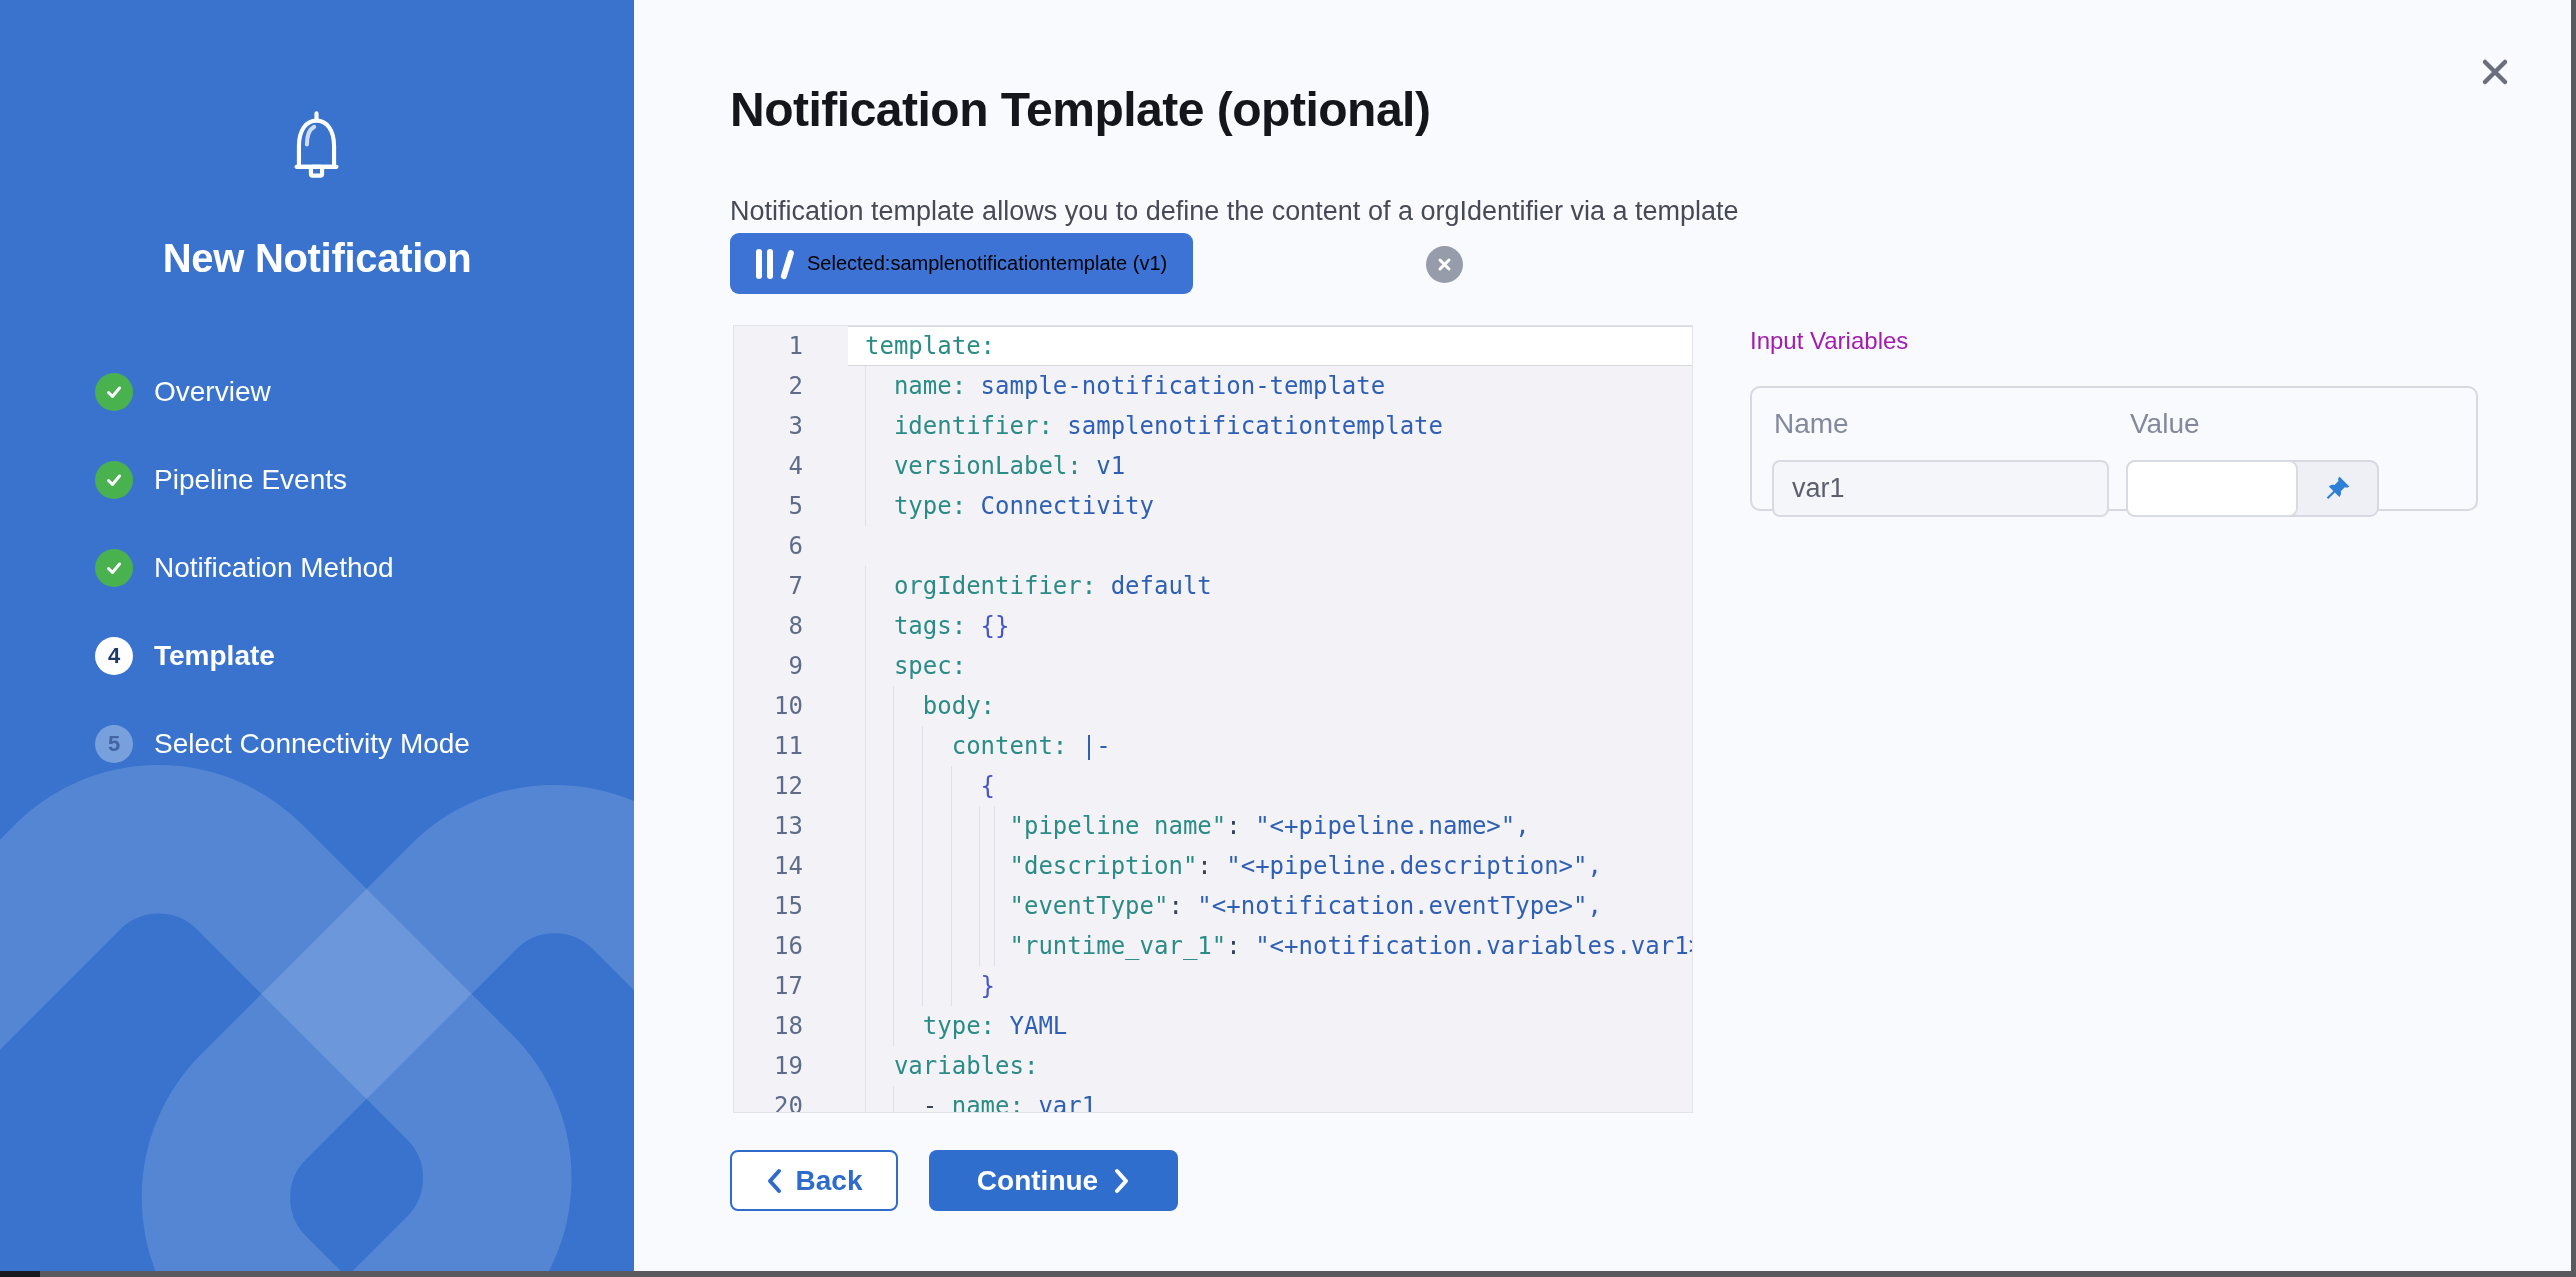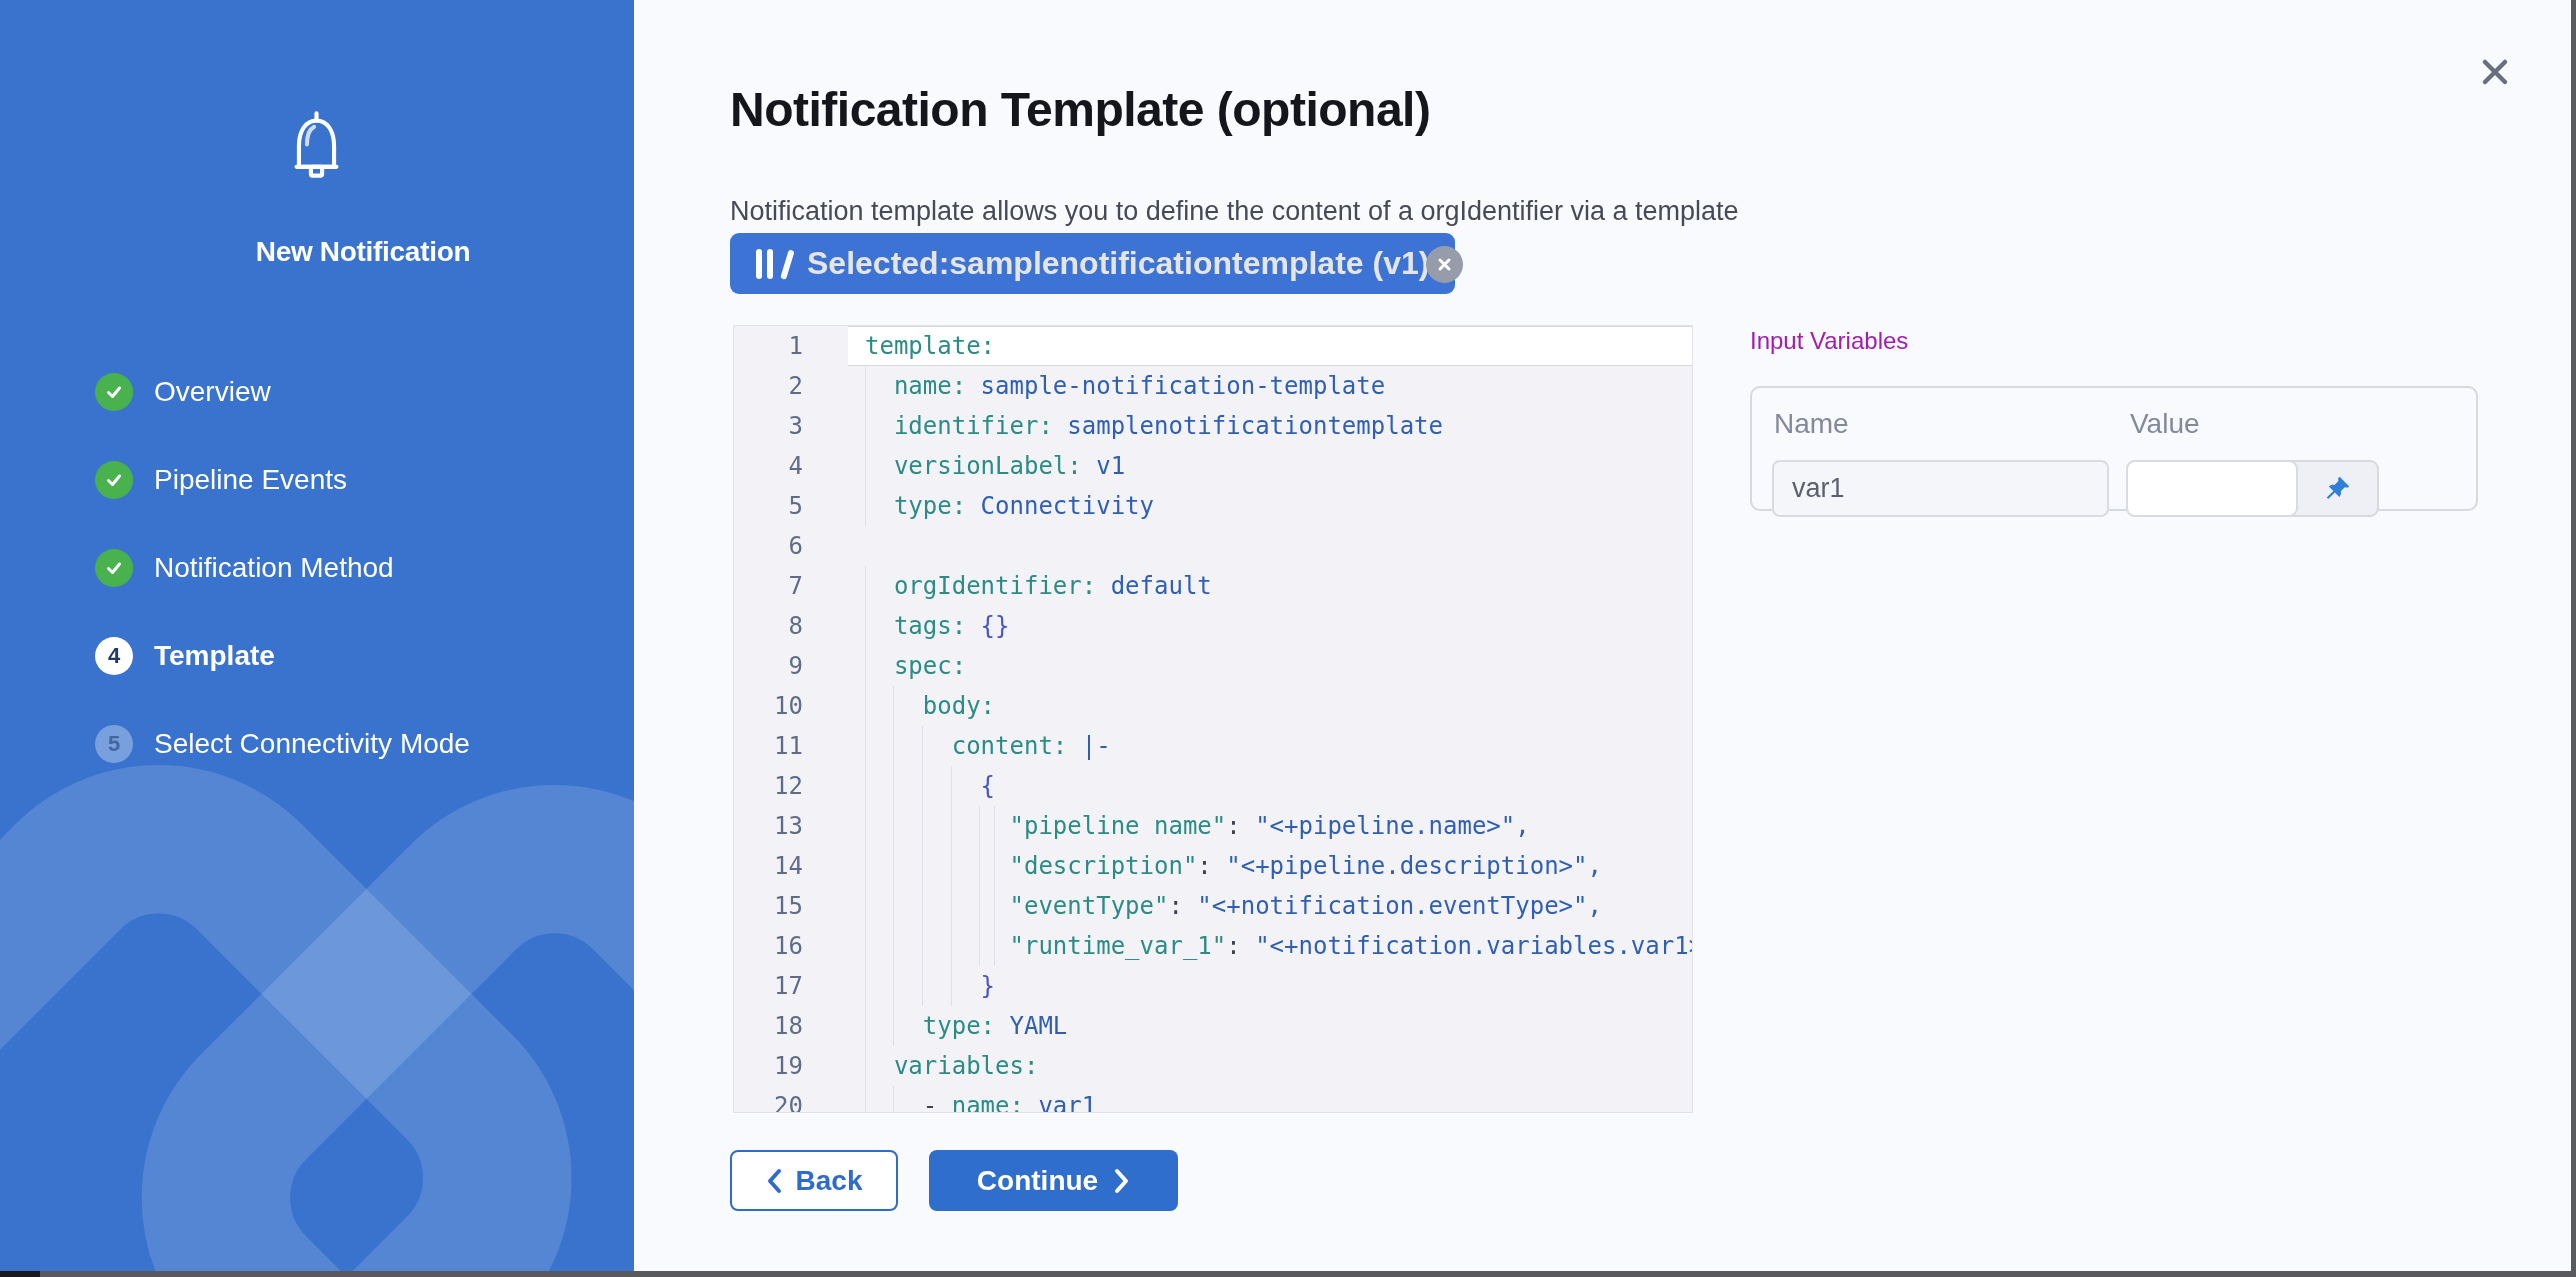--- a/index.html
+++ b/index.html
@@ -4,21 +4,21 @@
 <style>
   html,body{margin:0;padding:0;background:#e9e9ea;}
   .app{position:relative;width:2576px;height:1277px;background:#f8fafd;overflow:hidden;
        font-family:"Liberation Sans",sans-serif;-webkit-font-smoothing:antialiased;}
 
   
   .sidebar{position:absolute;left:0;top:0;width:634px;height:1277px;background:#3973cd;overflow:hidden;}
   .watermark{position:absolute;left:0;top:0;width:634px;height:1277px;}
   .bell{position:absolute;left:275px;top:103px;width:83px;height:83px;}
   .side-title{position:absolute;left:0;top:236px;width:634px;text-align:center;color:#fff;
-              font-size:28px;font-weight:700;letter-spacing:-0.3px;padding-left:46px;}
+              font-size:40px;font-weight:700;letter-spacing:-0.3px;}
   .steps{position:absolute;left:95px;top:370px;}
   .step{display:flex;align-items:center;height:44px;margin-bottom:44px;}
   .step-circle{width:38px;height:38px;border-radius:50%;flex:none;display:flex;align-items:center;
                justify-content:center;font-size:22px;font-weight:700;}
   .step.done .step-circle{background:#49b24f;}
   .step.active .step-circle{background:#ffffff;color:#1f3a66;}
   .step.pending .step-circle{background:rgba(255,255,255,0.32);color:#44659f;}
   .step-label{margin-left:21px;color:#fff;font-size:28px;font-weight:400;}
   .step.active .step-label{font-weight:700;}
 
@@ -27,21 +27,21 @@
   .page-title{position:absolute;left:730px;top:82px;font-size:48px;font-weight:700;color:#15161b;
               letter-spacing:-0.5px;}
   .page-subtitle{position:absolute;left:730px;top:196px;font-size:27px;color:#474a56;}
 
   
   .chip{position:absolute;left:730px;top:233px;height:61px;background:#3c73d5;border-radius:9px;
         display:flex;align-items:center;padding:0 26px;cursor:pointer;}
   .chip-icon{display:flex;align-items:flex-end;margin-right:16px;height:30px;}
   .chip-icon i{display:block;width:6px;height:30px;background:#fff;border-radius:3px;margin-right:5px;}
   .chip-icon i.slant{transform:rotate(17deg);transform-origin:bottom center;margin-left:2px;}
-  .chip-text{color:#e5e5e5;font-size:32px;font-weight:700;}
+  .chip-text{color:#000000;font-size:20px;font-weight:400;}
   .chip-remove{position:absolute;left:1426px;top:246px;width:37px;height:37px;border-radius:50%;
                background:#969caa;display:flex;align-items:center;justify-content:center;cursor:pointer;}
 
   
   .editor{position:absolute;left:733px;top:325px;width:960px;height:788px;background:#f3f3f7;
           border:1px solid #e2e2ea;box-sizing:border-box;overflow:hidden;}
   .ed-row{display:flex;height:40px;line-height:40px;}
   .ed-gutter{flex:none;width:114px;text-align:right;padding-right:45px;box-sizing:border-box;
              font-family:"DejaVu Sans Mono",monospace;font-size:24px;color:#5e6c89;}
   .ed-code{position:relative;flex:1;overflow:hidden;white-space:pre;padding-left:17px;

